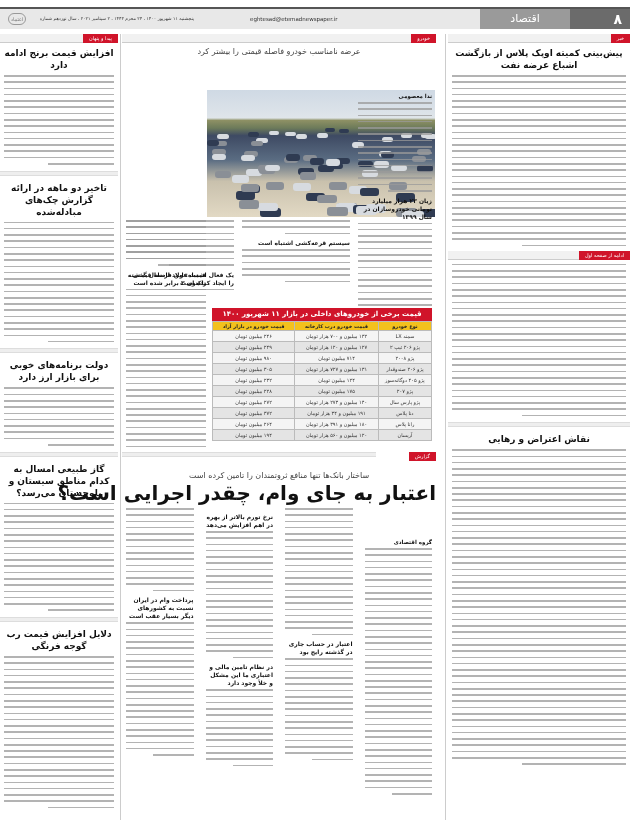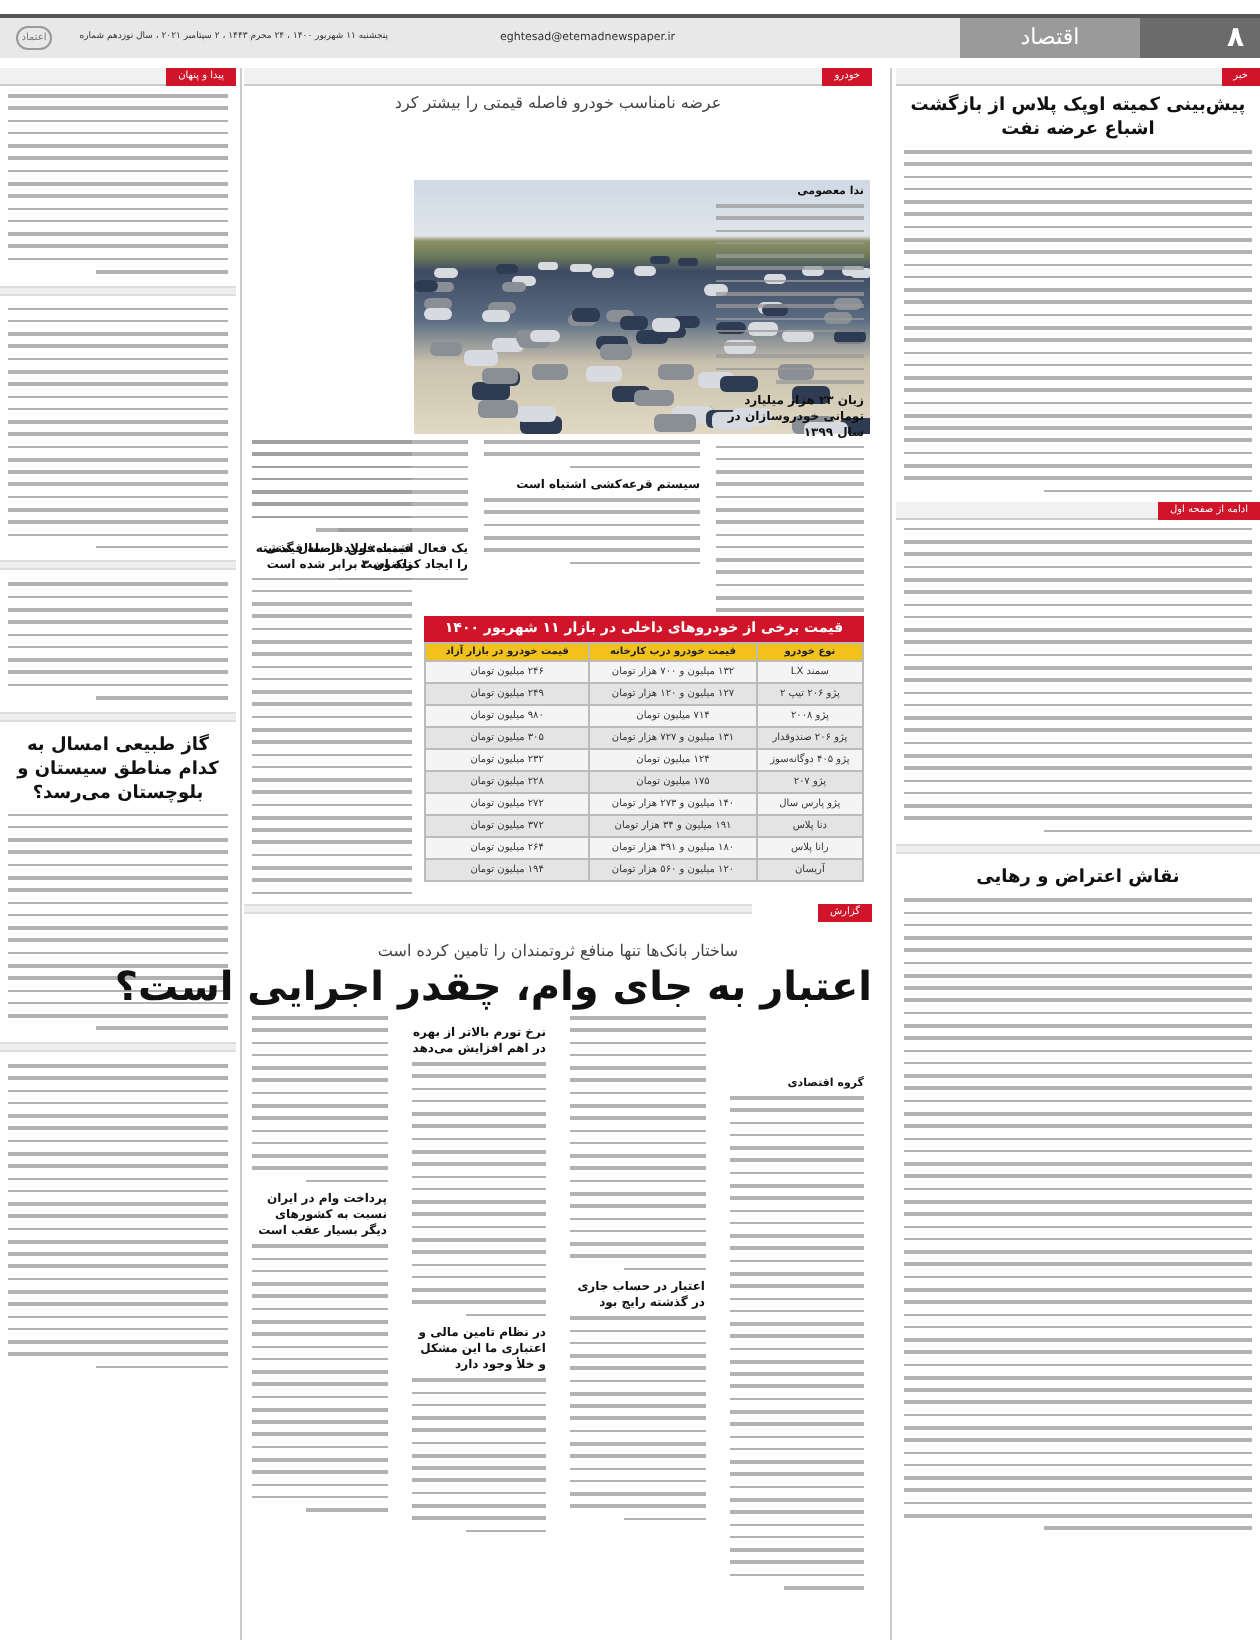--- a/index.html
+++ b/index.html
@@ -185,39 +185,41 @@
       <i></i>
       <i class="s"></i>
   </div>
 </div>
 
 <div class="col col-left">
   <div class="tagrow">
       <span class="tag">پیدا و پنهان</span>
     </div>
 
+  <div class="headline h-sm">افزایش قیمت برنج ادامه دارد</div>
   <div class="lines">
       <i></i>
       <i></i>
       <i></i>
       <i></i>
       <i></i>
       <i></i>
       <i></i>
       <i></i>
       <i></i>
       <i></i>
       <i></i>
       <i></i>
       <i></i>
       <i></i>
       <i class="s"></i>
     </div>
   <div class="sep"></div>
 
+  <div class="headline h-sm">تاخیر دو ماهه در ارائه گزارش چک‌های مبادله‌شده</div>
   <div class="lines">
       <i></i>
       <i></i>
       <i></i>
       <i></i>
       <i></i>
       <i></i>
       <i></i>
       <i></i>
       <i></i>
@@ -228,20 +230,21 @@
       <i></i>
       <i></i>
       <i></i>
       <i></i>
       <i></i>
       <i></i>
       <i class="s"></i>
     </div>
   <div class="sep"></div>
 
+  <div class="headline h-sm">دولت برنامه‌های خوبی برای بازار ارز دارد</div>
   <div class="lines">
       <i></i>
       <i></i>
       <i></i>
       <i></i>
       <i></i>
       <i></i>
       <i></i>
       <i></i>
       <i></i>
@@ -265,20 +268,21 @@
       <i></i>
       <i></i>
       <i></i>
       <i></i>
       <i></i>
       <i></i>
       <i class="s"></i>
     </div>
   <div class="sep"></div>
 
+  <div class="headline h-sm">دلایل افزایش قیمت رب گوجه فرنگی</div>
   <div class="lines">
       <i></i>
       <i></i>
       <i></i>
       <i></i>
       <i></i>
       <i></i>
       <i></i>
       <i></i>
       <i></i>

